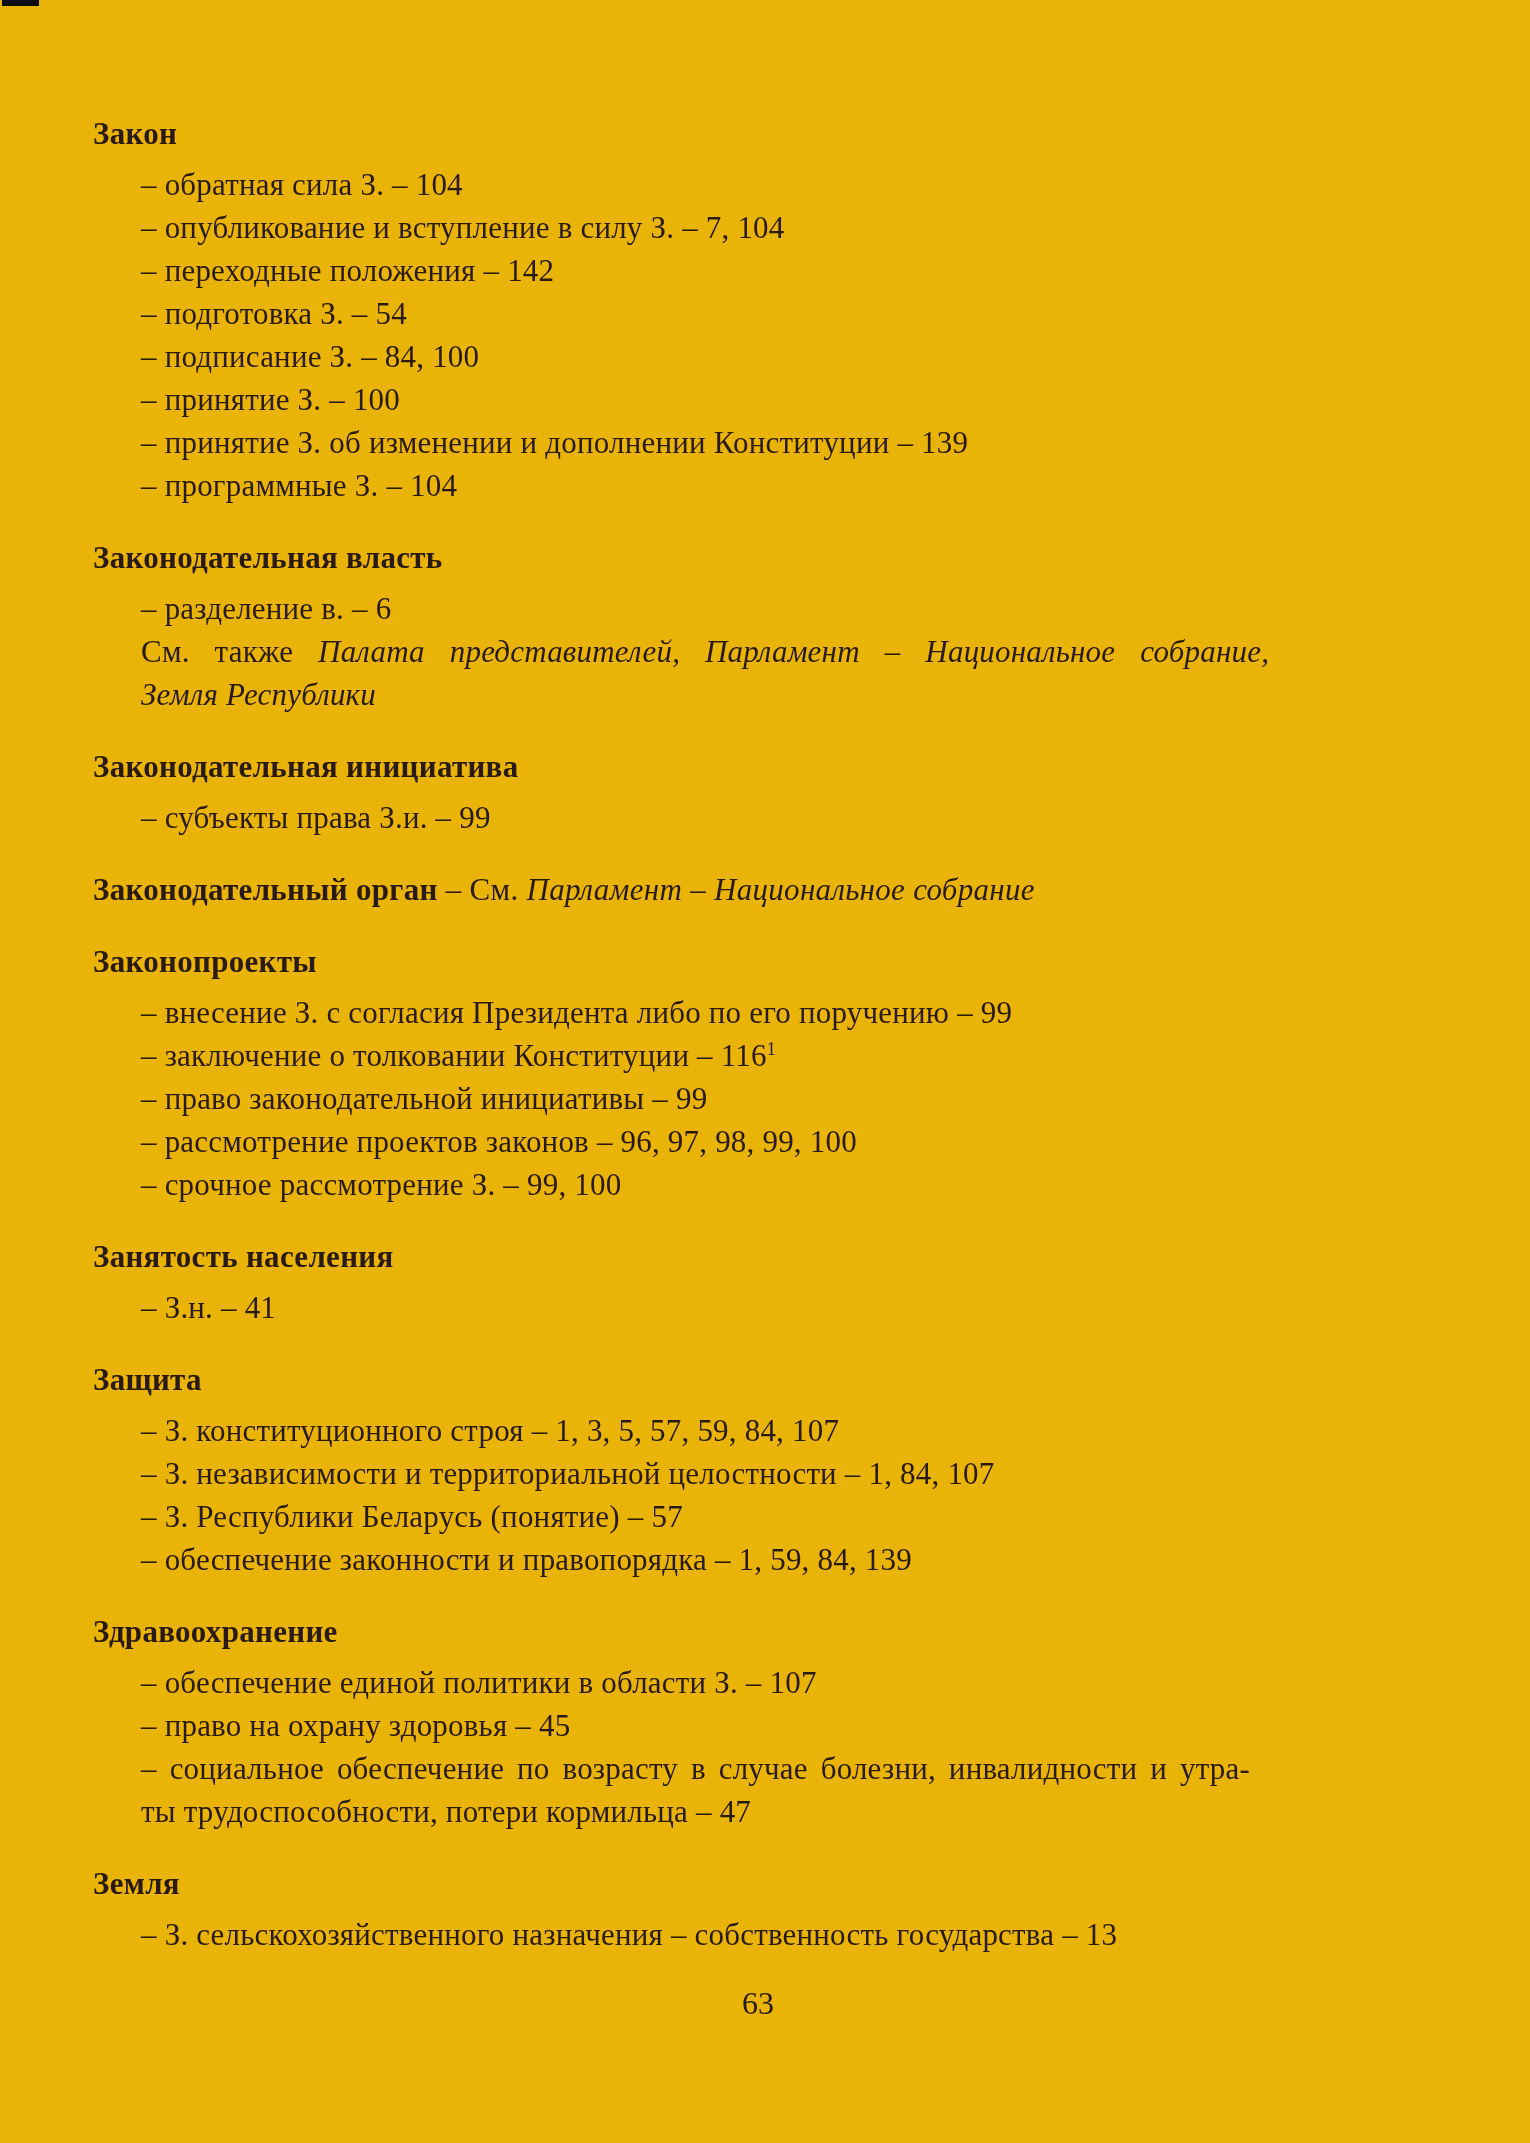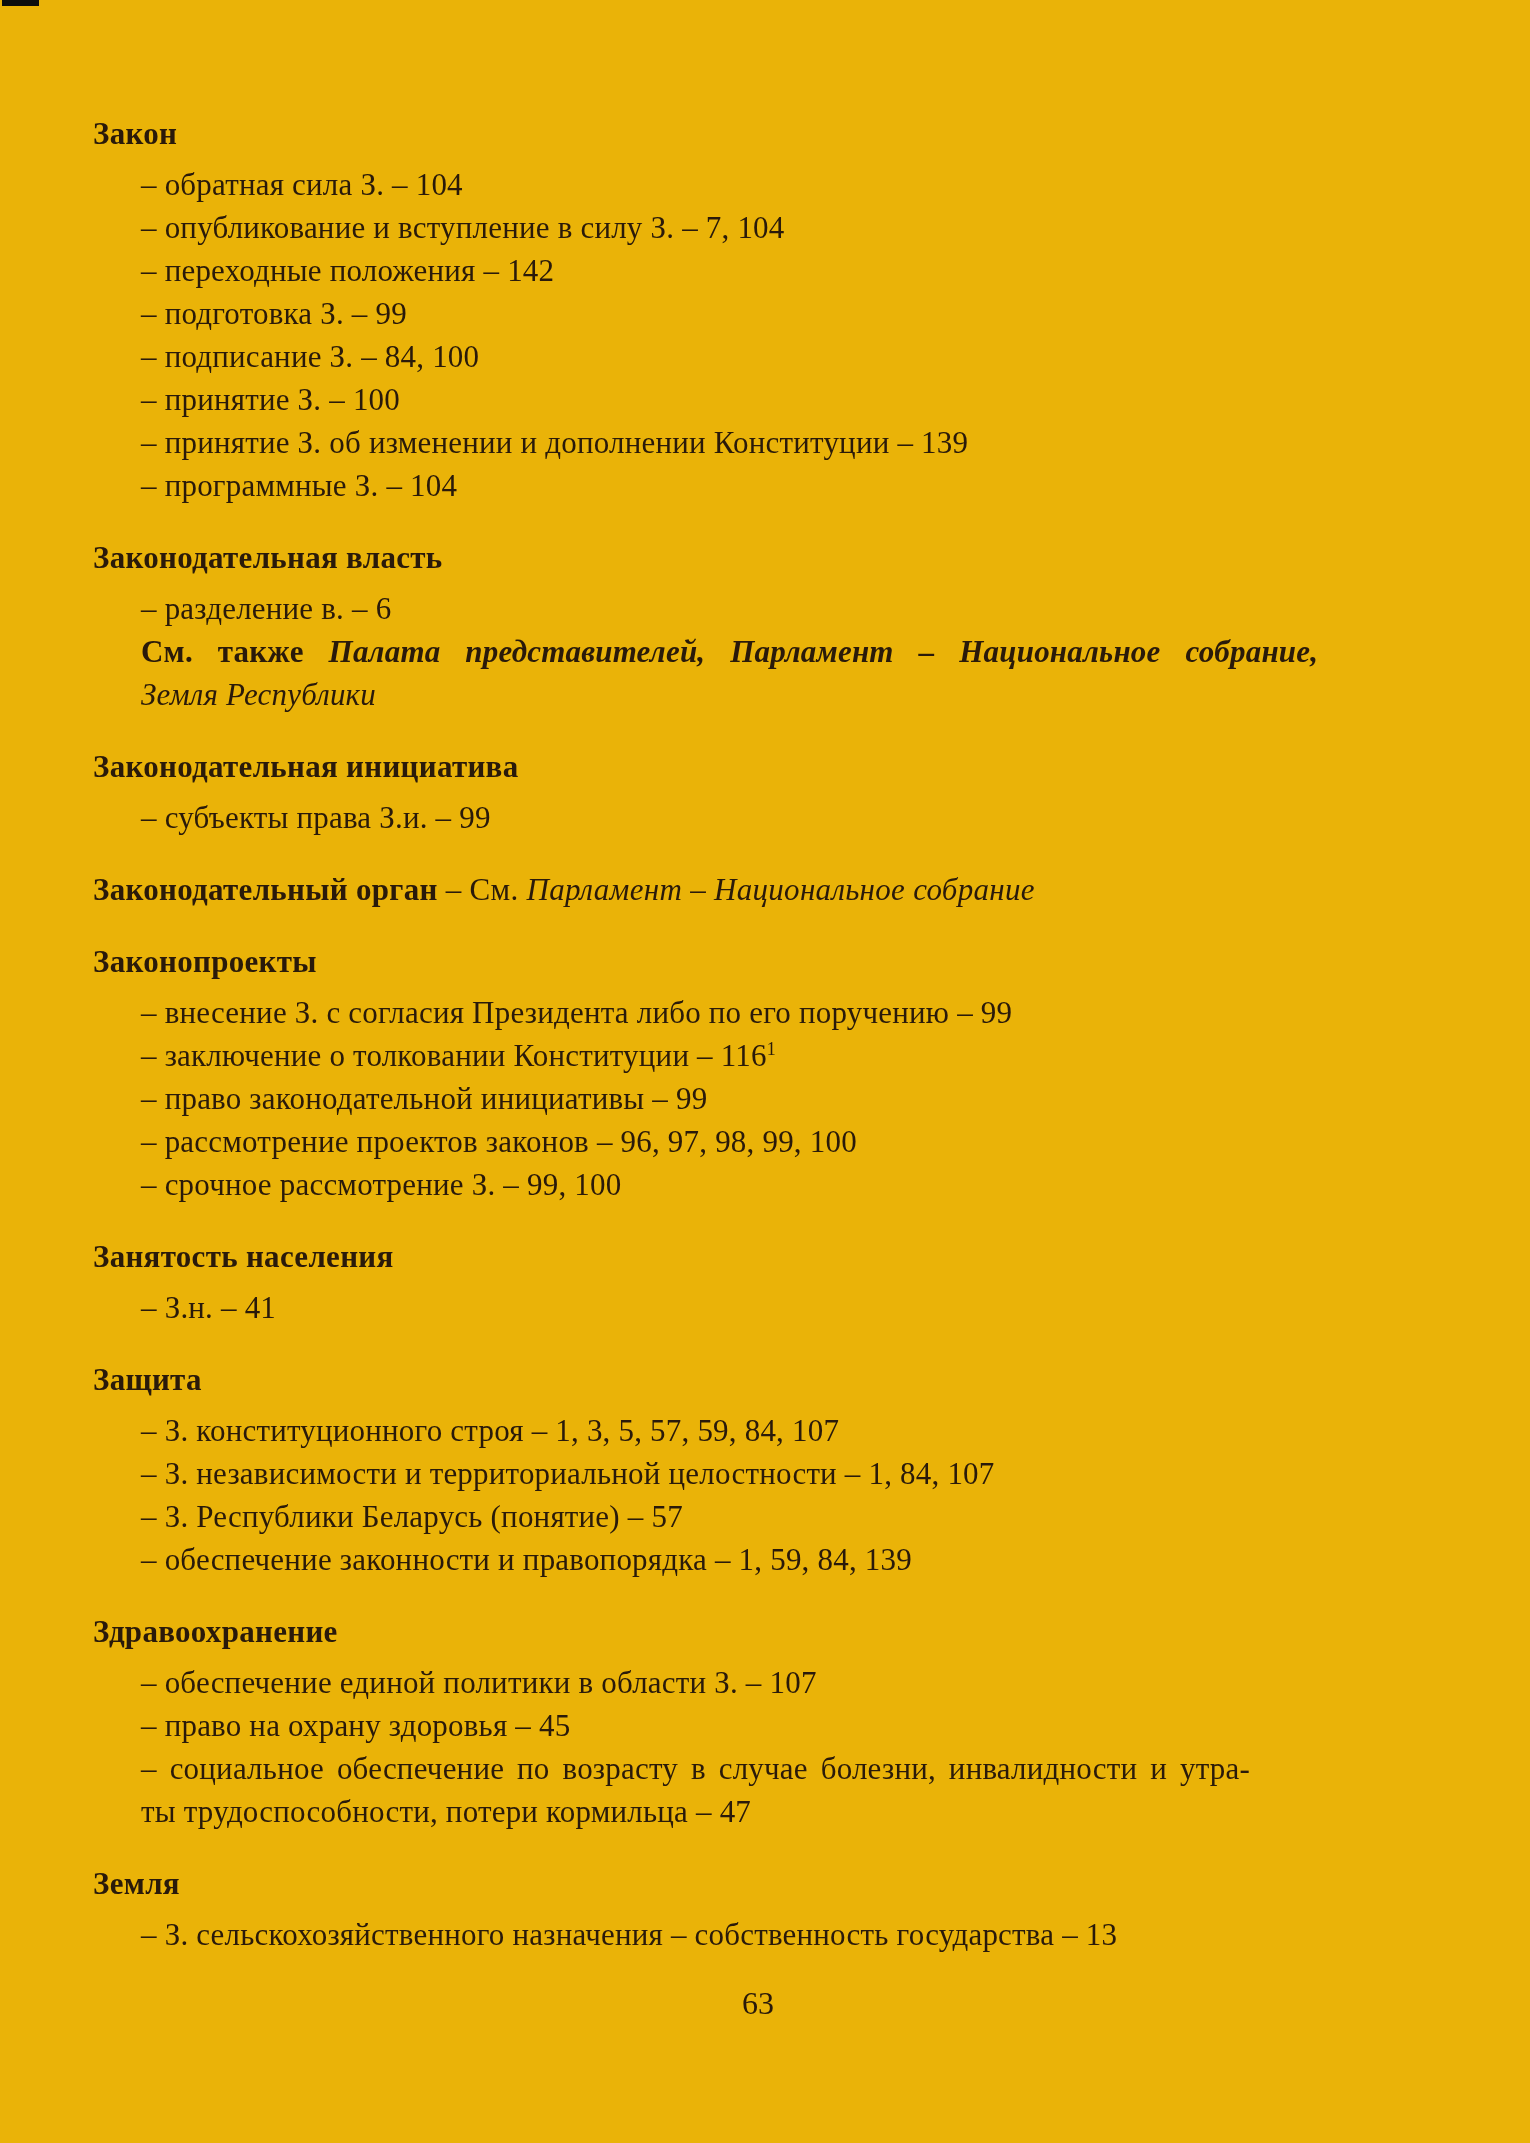--- a/index.html
+++ b/index.html
@@ -64,21 +64,21 @@
 
   .item {
     font-size: 31px;
     line-height: 43px;
     letter-spacing: 0.2px;
   }
 
   .item .italic { font-style: italic; }
 
   
-  .spread-wide { word-spacing: 17px; font-weight: bold; }
+  .spread-wide { word-spacing: 17px; }
   .spread { word-spacing: 5px; }
 
   sup {
     font-size: 58%;
     vertical-align: super;
     line-height: 0;
   }
 
   .page-number {
     position: absolute;
@@ -98,21 +98,21 @@
   <div class="scan-mark"></div>
 
   <main class="content">
 
     <section class="entry">
       <h2 class="term">Закон</h2>
       <div class="items">
         <div class="item">– обратная сила З. – 104</div>
         <div class="item">– опубликование и вступление в силу З. – 7, 104</div>
         <div class="item">– переходные положения – 142</div>
-        <div class="item">– подготовка З. – 99</div>
+        <div class="item">– подготовка З. – 54</div>
         <div class="item">– подписание З. – 84, 100</div>
         <div class="item">– принятие З. – 100</div>
         <div class="item">– принятие З. об изменении и дополнении Конституции – 139</div>
         <div class="item">– программные З. – 104</div>
       </div>
     </section>
 
     <section class="entry">
       <h2 class="term">Законодательная власть</h2>
       <div class="items">

